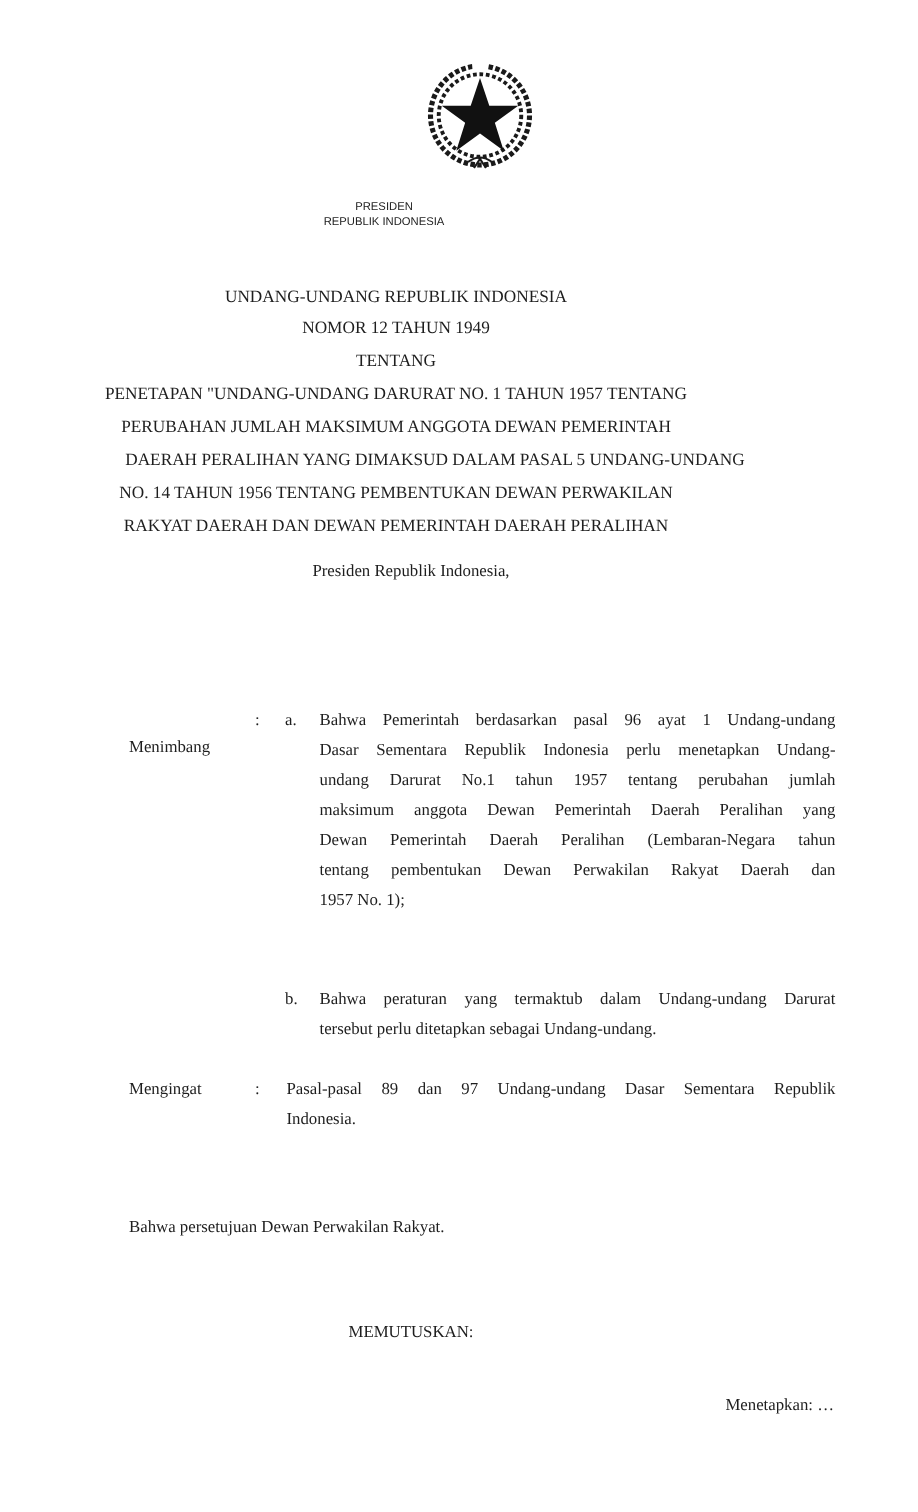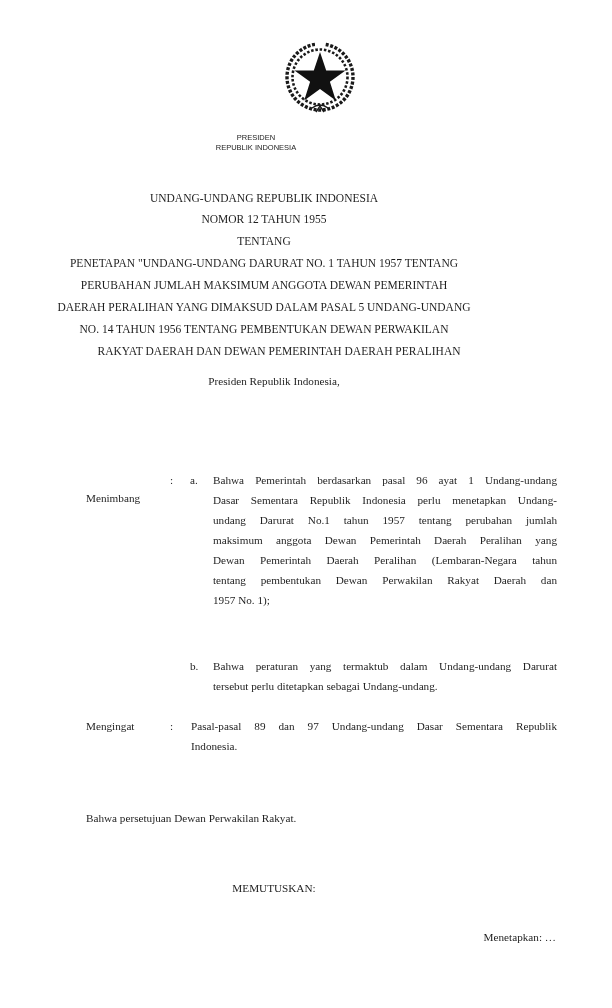--- a/index.html
+++ b/index.html
@@ -43,27 +43,27 @@
 
     <path d="M30 68 Q38 62 46 68 M34 72 L38 66 L42 72" stroke="#1a1a1a" stroke-width="1.4" fill="none"></path>
 
     <polygon fill="#111" points="38,12 44.2,30.5 63.5,30.5 47.9,41.8 53.8,60.5 38,49 22.2,60.5 28.1,41.8 12.5,30.5 31.8,30.5"></polygon>
   </svg>
 </div>
 <div class="abs emblem-caption" style="top:133px;">PRESIDEN</div>
 <div class="abs emblem-caption" style="top:143px;">REPUBLIK INDONESIA</div>
 
 <div class="abs title-line" style="top:191px;">UNDANG-UNDANG REPUBLIK INDONESIA</div>
-<div class="abs title-line" style="top:212px;">NOMOR  12 TAHUN 1955</div>
+<div class="abs title-line" style="top:212px;">NOMOR  12 TAHUN 1949</div>
 <div class="abs title-line" style="top:234px;">TENTANG</div>
 <div class="abs title-line" style="top:256px;">PENETAPAN "UNDANG-UNDANG DARURAT NO. 1 TAHUN 1957 TENTANG</div>
 <div class="abs title-line" style="top:278px;">PERUBAHAN JUMLAH MAKSIMUM ANGGOTA DEWAN PEMERINTAH</div>
-<div class="abs title-line" style="top:300px;">DAERAH PERALIHAN YANG DIMAKSUD DALAM PASAL 5 UNDANG-UNDANG</div>
+<div class="abs title-line" style="top:300px;margin-left:26px;">DAERAH PERALIHAN YANG DIMAKSUD DALAM PASAL 5 UNDANG-UNDANG</div>
 <div class="abs title-line" style="top:322px;">NO. 14 TAHUN 1956 TENTANG PEMBENTUKAN DEWAN PERWAKILAN</div>
-<div class="abs title-line" style="top:344px;padding-left:15px;">RAKYAT DAERAH DAN DEWAN PEMERINTAH DAERAH PERALIHAN</div>
+<div class="abs title-line" style="top:344px;">RAKYAT DAERAH DAN DEWAN PEMERINTAH DAERAH PERALIHAN</div>
 
 <div class="abs center body-text" style="top:371px;">Presiden Republik Indonesia,</div>
 
 <div class="abs label body-text" style="top:488px;">Menimbang</div>
 <div class="abs colon body-text" style="top:470px;">:</div>
 
 <div class="abs item-marker body-text" style="top:470px;">a.</div>
 <div class="abs item-text body-text" style="top:470px;">
   <span class="ln">Bahwa Pemerintah berdasarkan pasal 96 ayat 1 Undang-undang</span>
   <span class="ln">Dasar Sementara Republik Indonesia perlu menetapkan Undang-</span>

